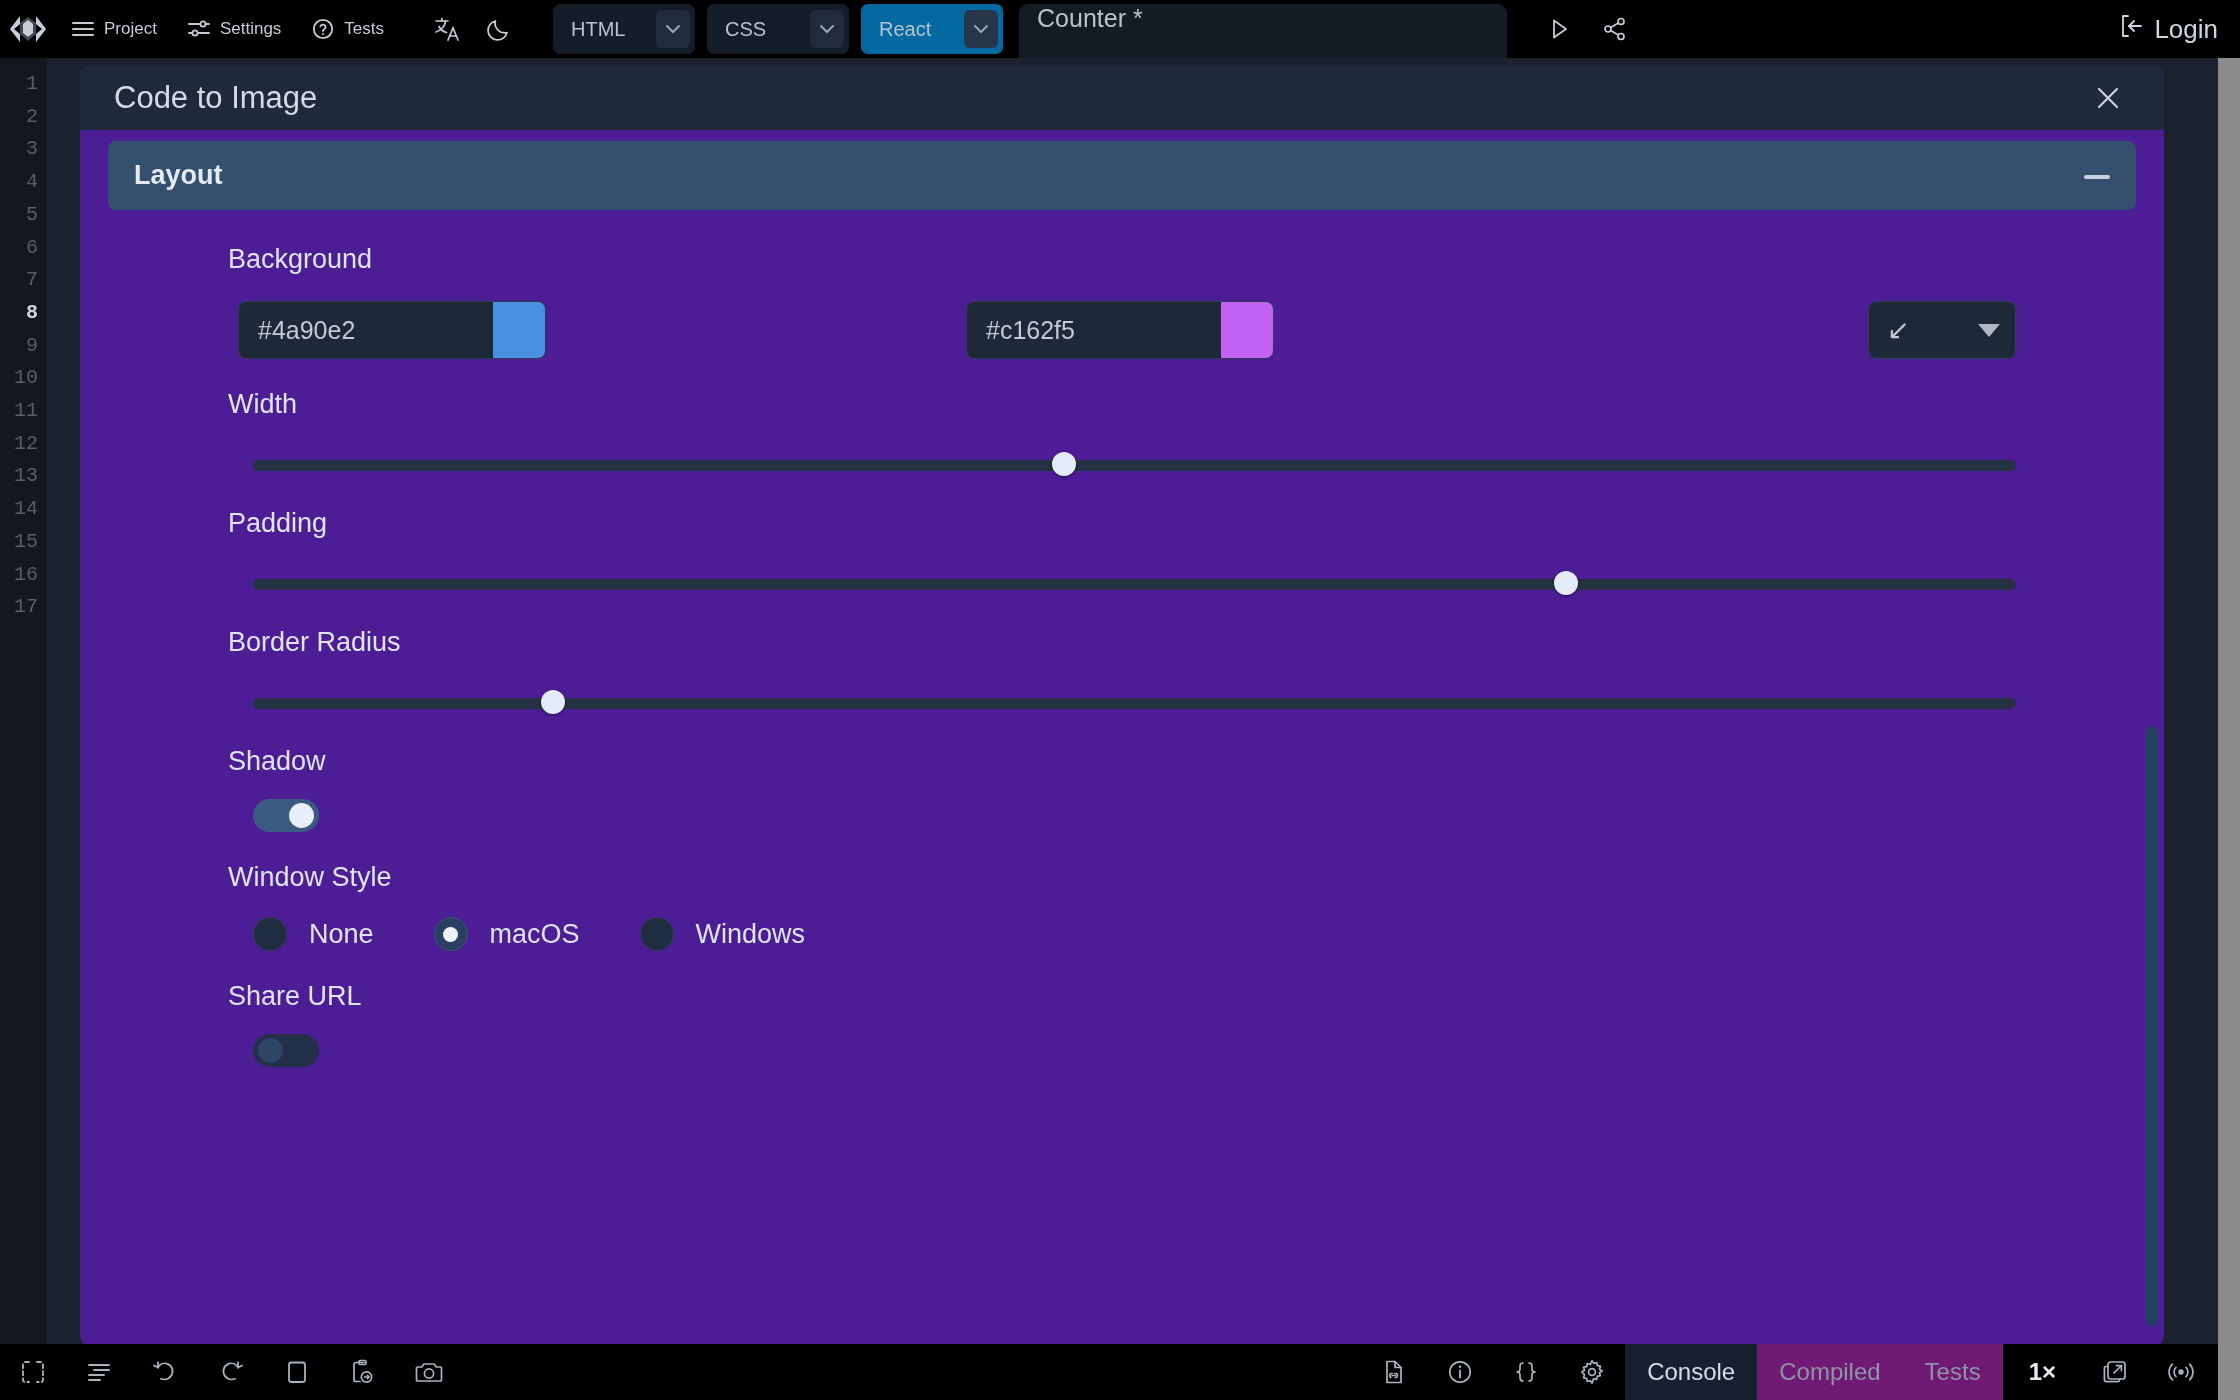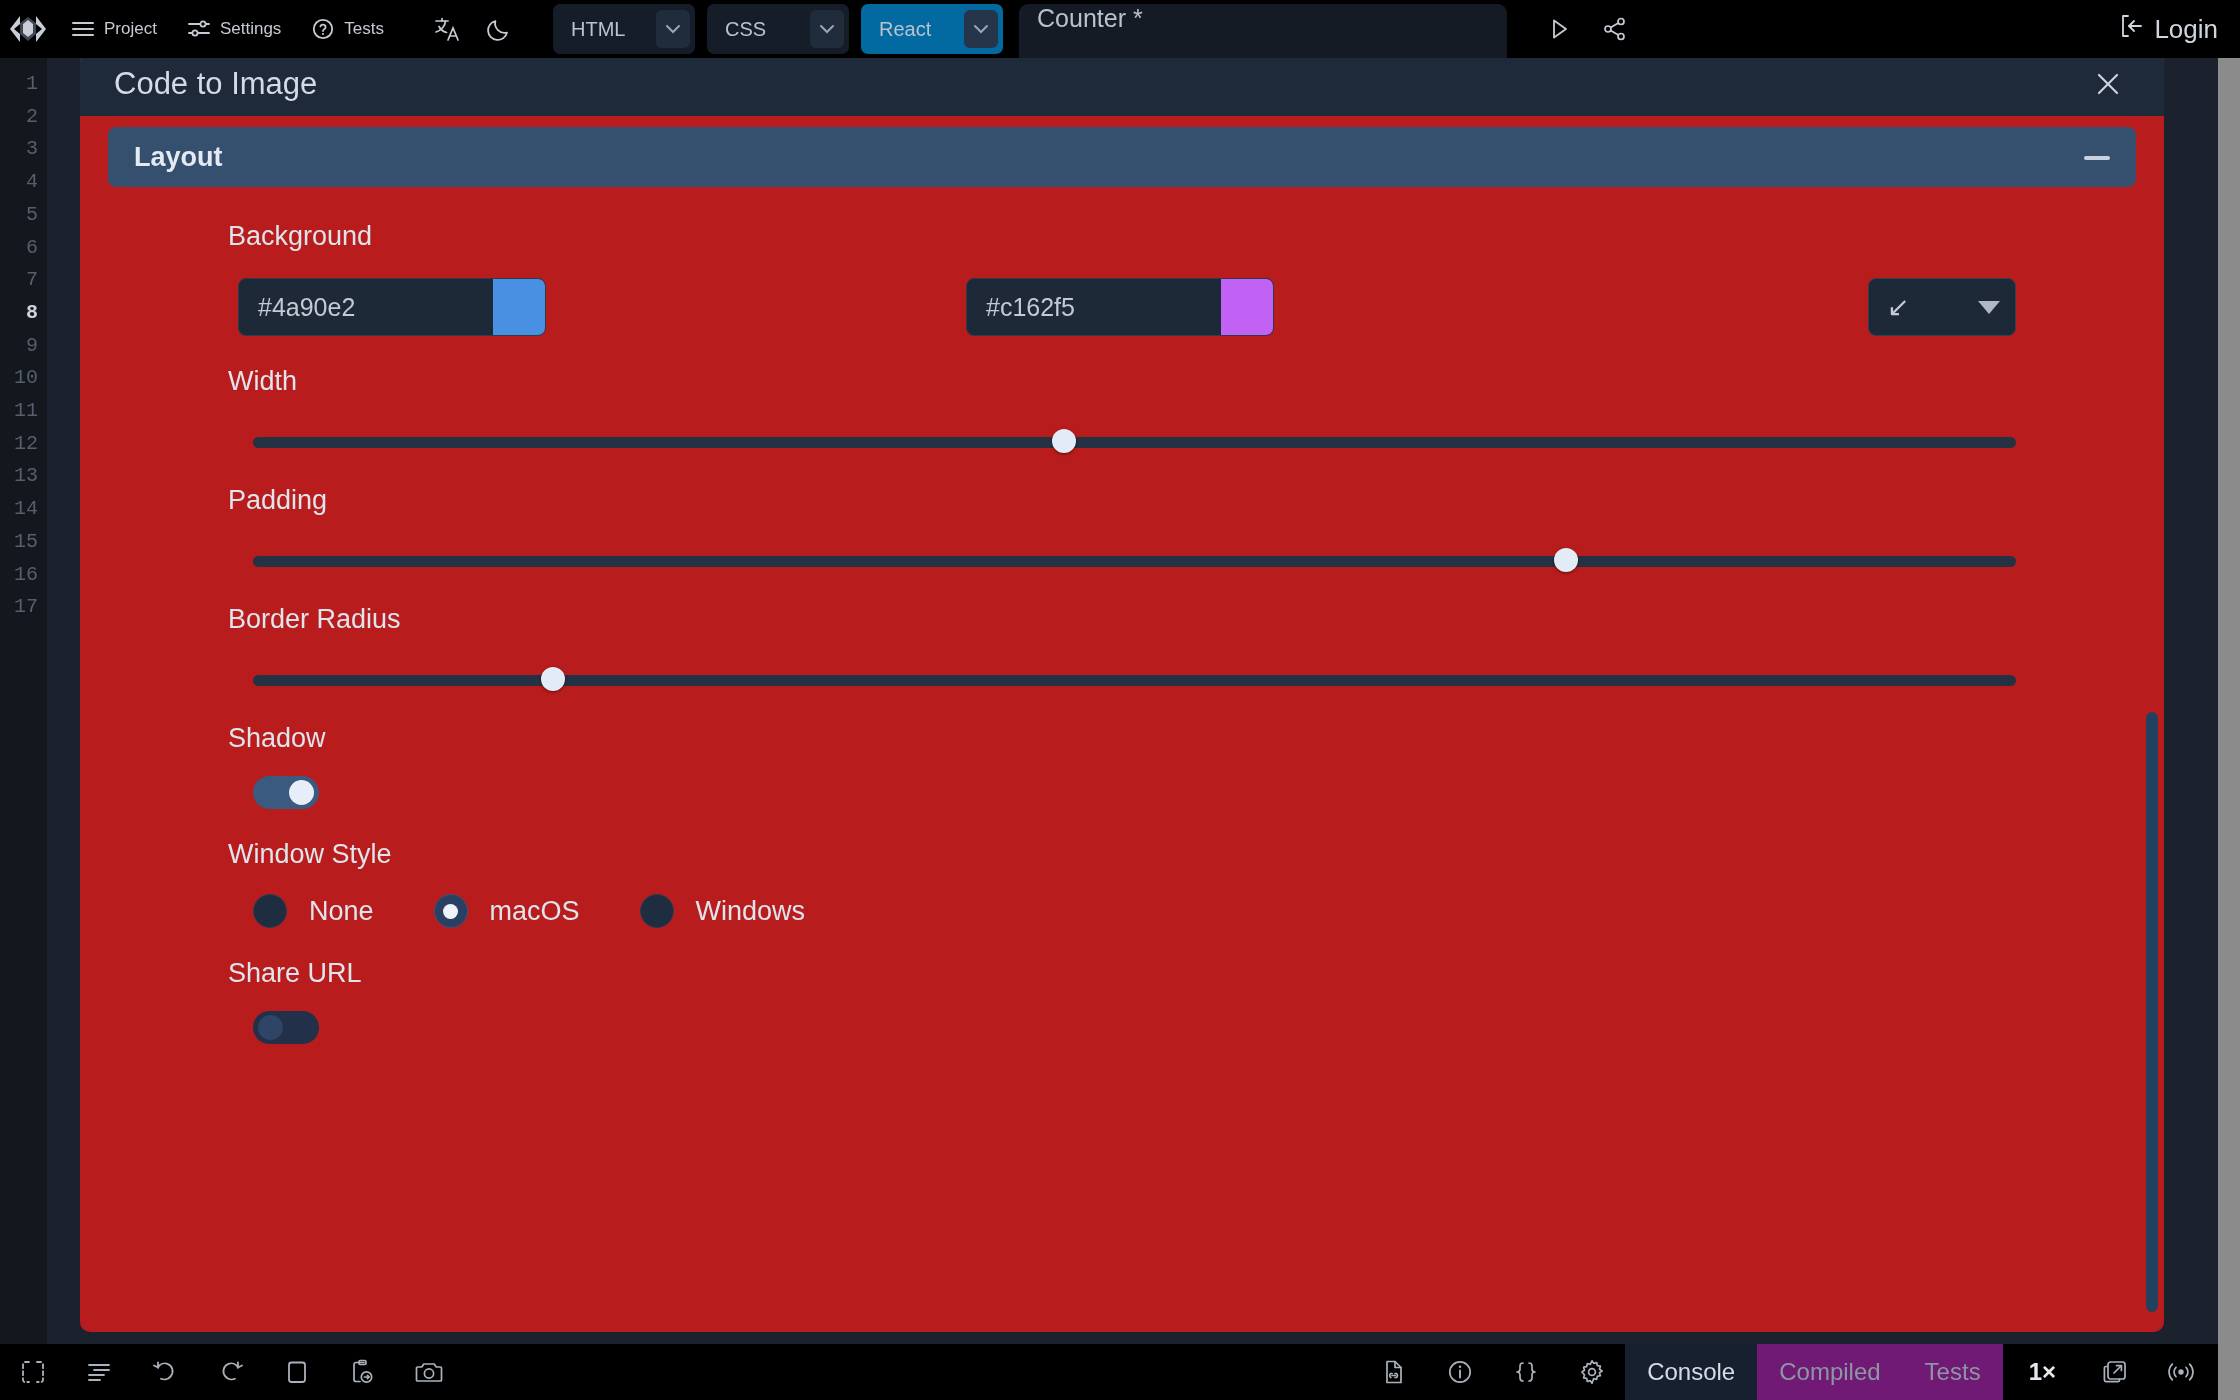--- a/index.html
+++ b/index.html
@@ -79,38 +79,38 @@
     font-family: "Liberation Mono", monospace;
   }
   #gutter div.cur { color: #cdd3dc; font-weight: bold; }
   #code-area {
     position: absolute; top: 0; left: 47px; right: 0; bottom: 22px;
     background: #1b222d;
   }
 
   
   #modal {
-    position: absolute; top: 52px; left: 80px; width: 2084px; height: 1280px;
-    background: #b91c1c; border-radius: 10px;
+    position: absolute; top: 66px; left: 80px; width: 2084px; height: 1280px;
+    background: #4c1d95; border-radius: 10px;
     z-index: 20;
     overflow: hidden;
   }
   #modal-head {
     position: relative; height: 64px; background: #1e293a;
     border-radius: 10px 10px 0 0;
     display: flex; align-items: center;
   }
   #modal-title { color: #d5dbe4; font-size: 31px; padding-left: 34px; font-weight: 300;}
   #modal-close {
     position: absolute; right: 36px; top: 50%; transform: translateY(-50%);
     color: #cdd4de; width: 40px; height: 40px;
     display: flex; align-items: center; justify-content: center;
   }
   #section-head {
-    margin: 11px 28px 0 28px; height: 60px;
+    margin: 11px 28px 0 28px; height: 69px;
     background: #35506f; border-radius: 8px;
     display: flex; align-items: center; justify-content: space-between;
     padding: 0 26px 0 26px;
   }
   #section-title { color: #e5eaf1; font-size: 27px; font-weight: bold; }
   #section-collapse { color: #c8d2e0; font-size: 34px; line-height: 0.5; padding-bottom:10px;}
 
   #modal-body { padding: 34px 0 0 0; position: relative; }
 
   .field-label {

